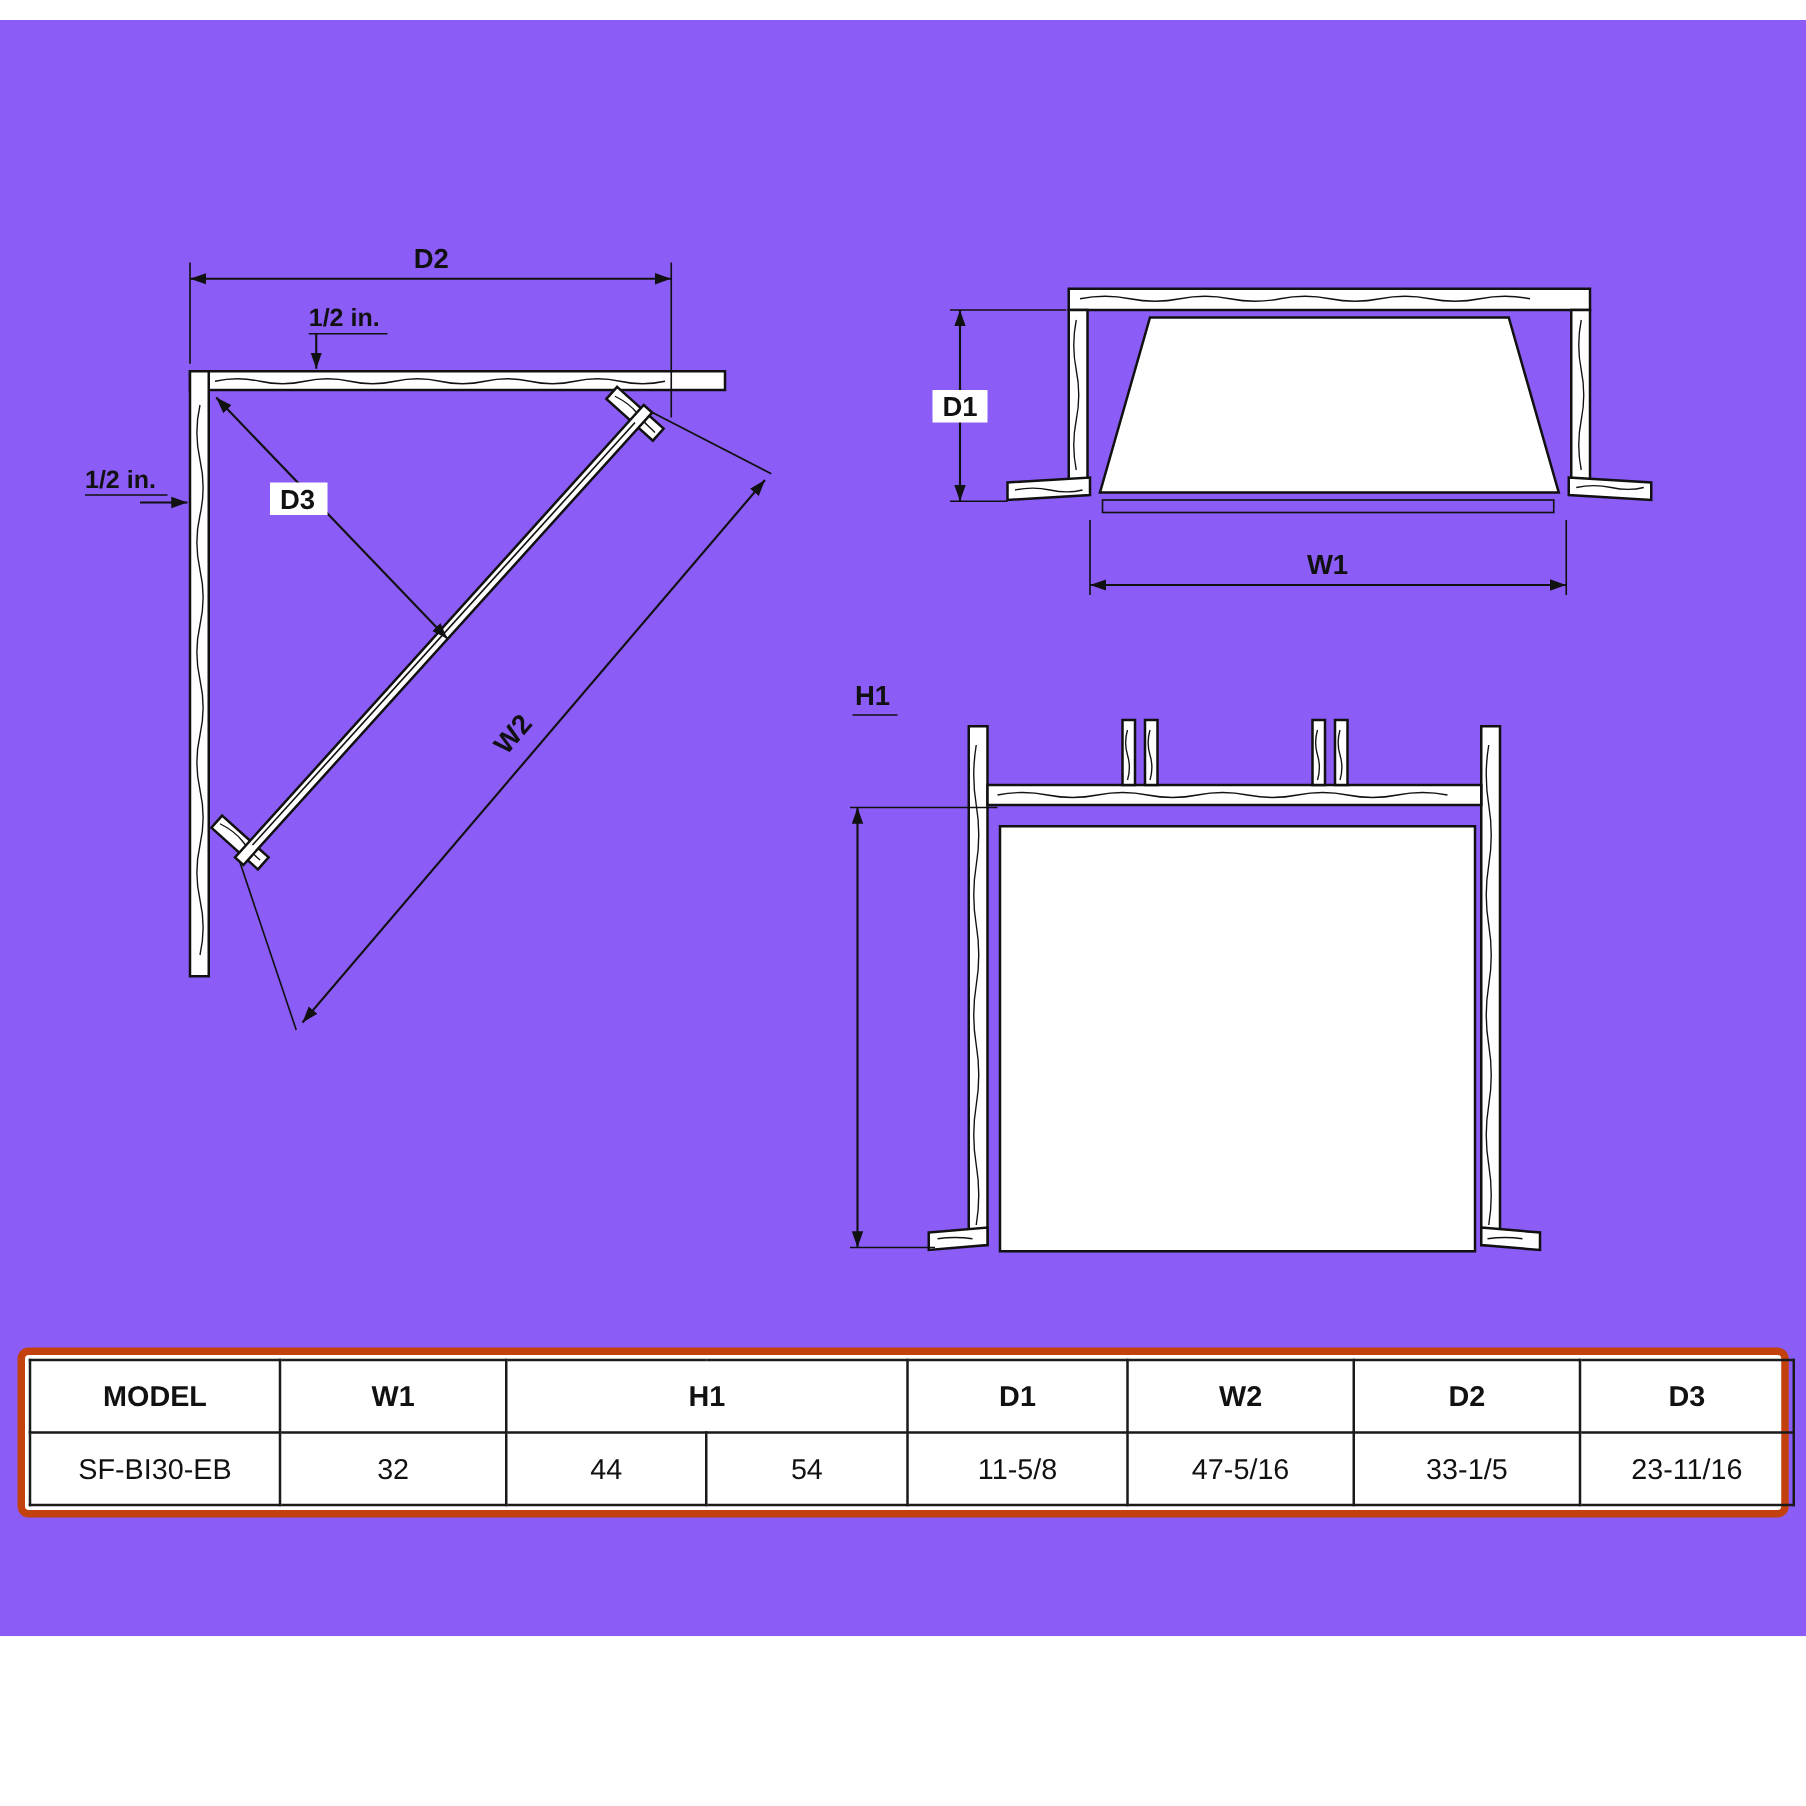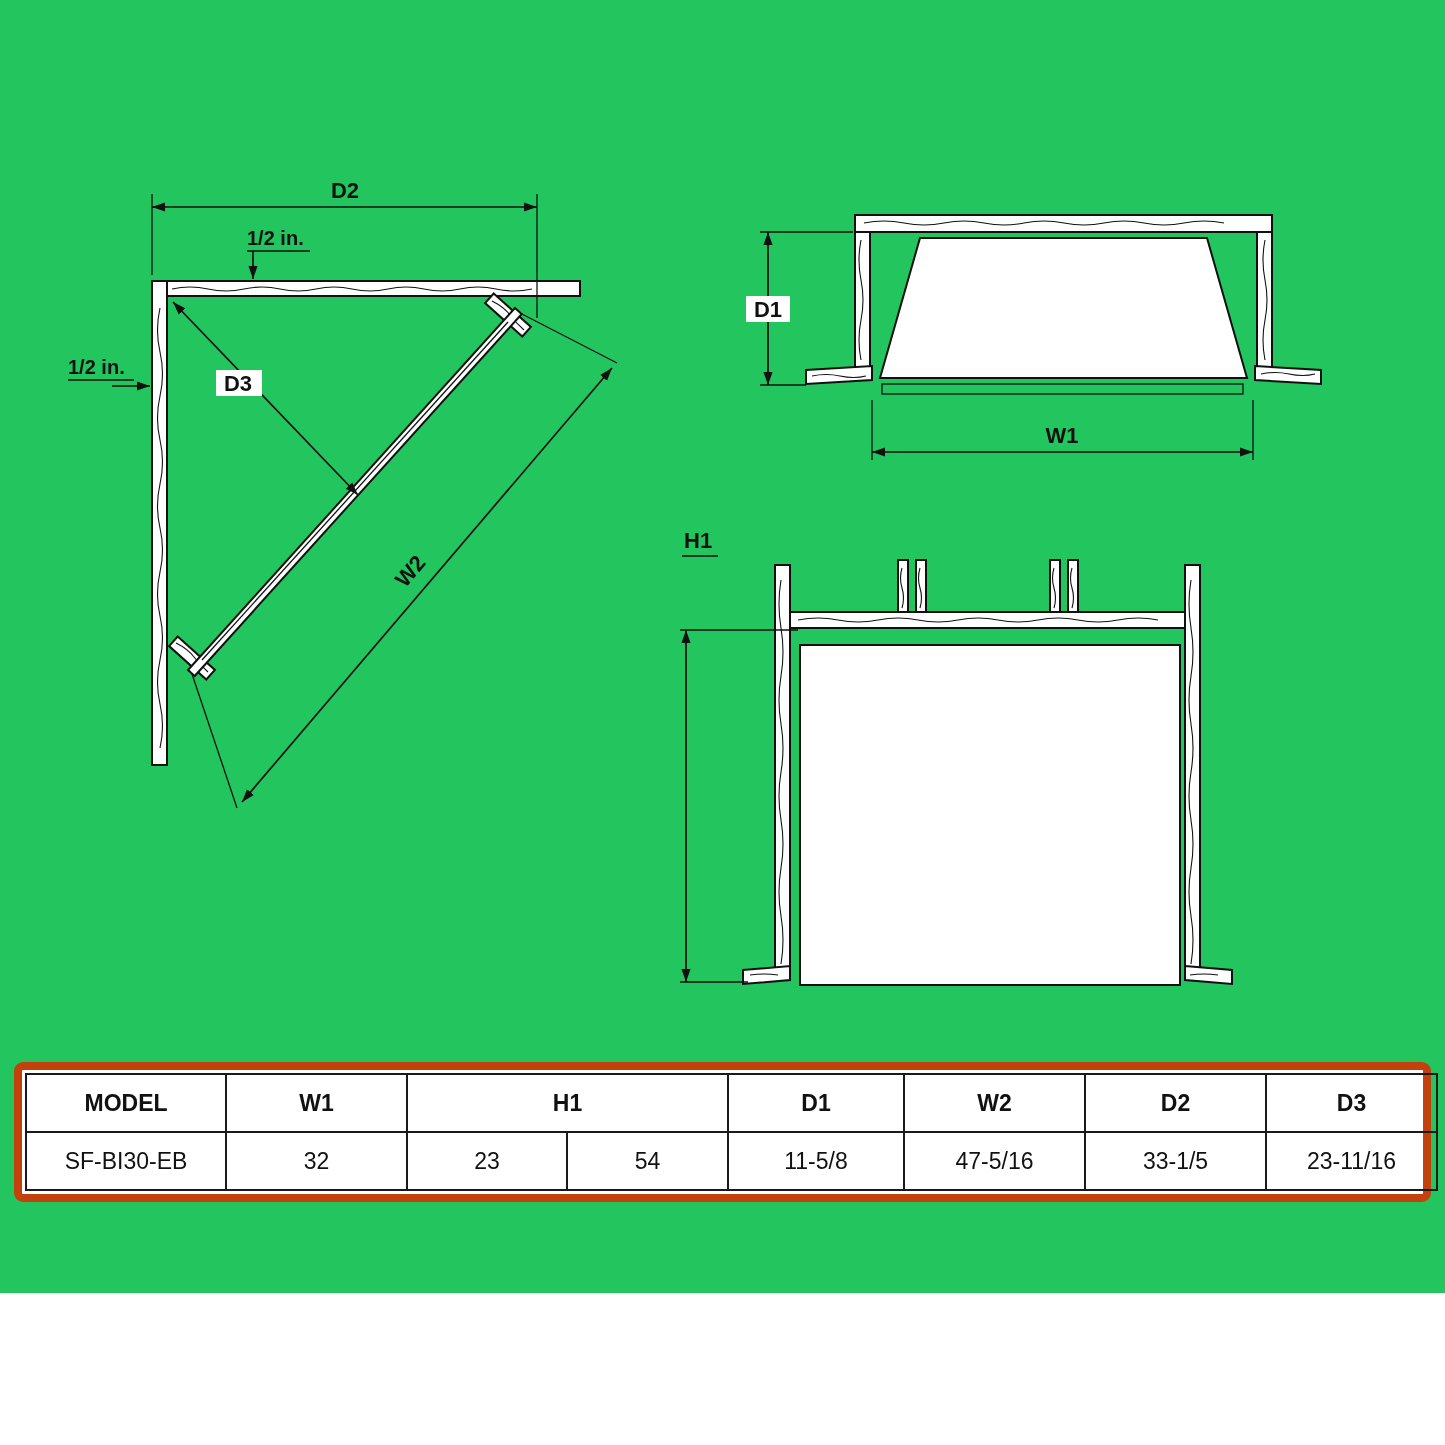--- a/index.html
+++ b/index.html
@@ -1,30 +1,30 @@
 <!DOCTYPE html>
 <html><head>
 <meta charset="utf-8">
 <style>
   html,body{margin:0;padding:0;background:#ffffff;}
-  #stage{position:relative;width:1445px;height:1293px;background:#22c55e;overflow:hidden;
-         font-family:"Liberation Sans",sans-serif;color:#111;}
+  #stage{position:relative;width:1445px;height:1293px;background:#8b5cf6;overflow:hidden;
+         font-family:"Liberation Sans",sans-serif;color:#111;margin-top:16px;}
   svg{position:absolute;}
   svg text{font-family:"Liberation Sans",sans-serif;font-weight:bold;fill:#111;}
   .lbl{font-size:22px;}
   .lbl-sm{font-size:20px;}
   .board{fill:#ffffff;stroke:#111;stroke-width:2;}
   .unit{fill:#ffffff;stroke:#111;stroke-width:2;}
   .thin{fill:none;stroke:#111;stroke-width:1.3;}
   .grain{fill:none;stroke:#111;stroke-width:1.1;}
   .dim{fill:none;stroke:#111;stroke-width:1.7;}
   .ext{fill:none;stroke:#111;stroke-width:1.3;}
   .mask{fill:#ffffff;}
   .table-wrap{position:absolute;left:14px;top:1062px;width:1417px;box-sizing:border-box;
-              border:8px solid #c2410c;border-radius:9px;padding:3px;background:#fff;}
+              border:6px solid #c2410c;border-radius:9px;padding:3px;background:#fff;}
   table.dims{border-collapse:collapse;width:100%;table-layout:fixed;}
   table.dims td{border:2px solid #1a1a1a;text-align:center;vertical-align:middle;
                 height:54px;font-size:23px;color:#111;overflow:hidden;}
   table.dims tr.hdr td{font-weight:bold;}
   td.it{font-style:italic;}
   td.bi{font-style:italic;font-weight:bold;}
 </style>
 </head>
 <body>
 
@@ -197,21 +197,21 @@
         <td>W1</td>
         <td colspan="2">H1</td>
         <td>D1</td>
         <td>W2</td>
         <td>D2</td>
         <td>D3</td>
       </tr>
       <tr>
         <td>SF-BI30-EB</td>
         <td>32</td>
-        <td>23</td>
+        <td>44</td>
         <td>54</td>
         <td>11-5/8</td>
         <td>47-5/16</td>
         <td>33-1/5</td>
         <td>23-11/16</td>
       </tr>
     </tbody>
       </table>
   </div>
 

